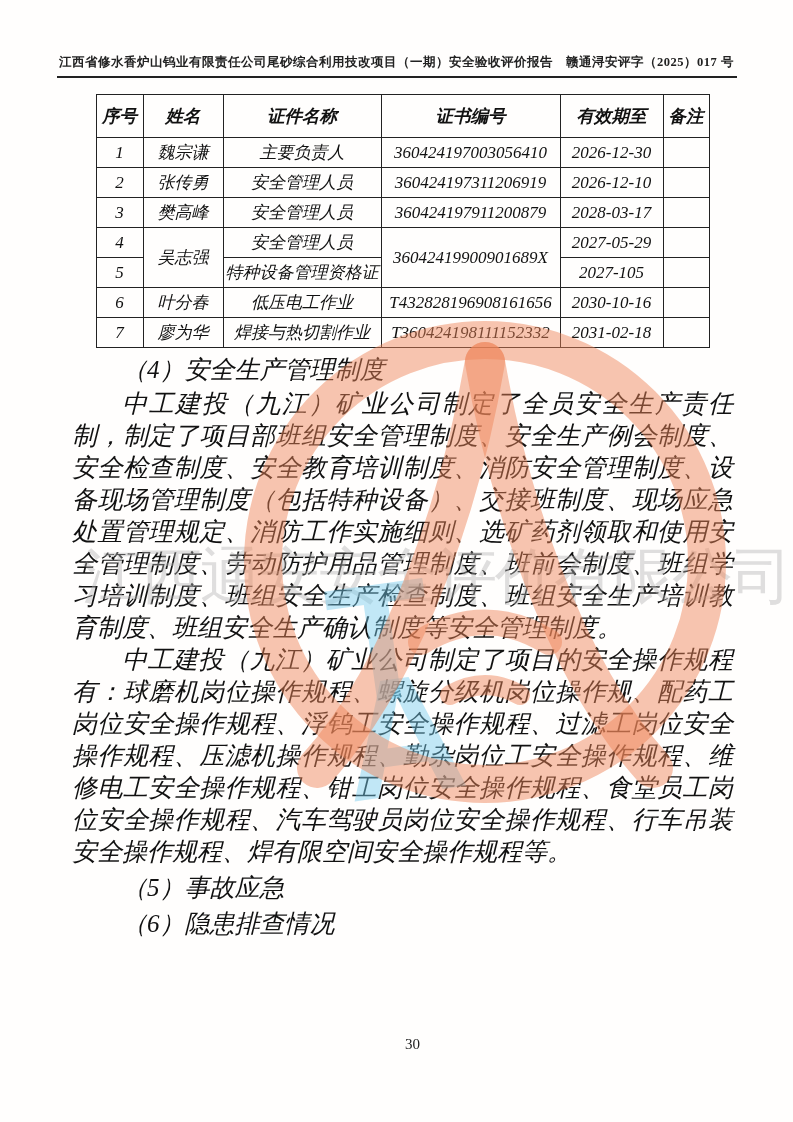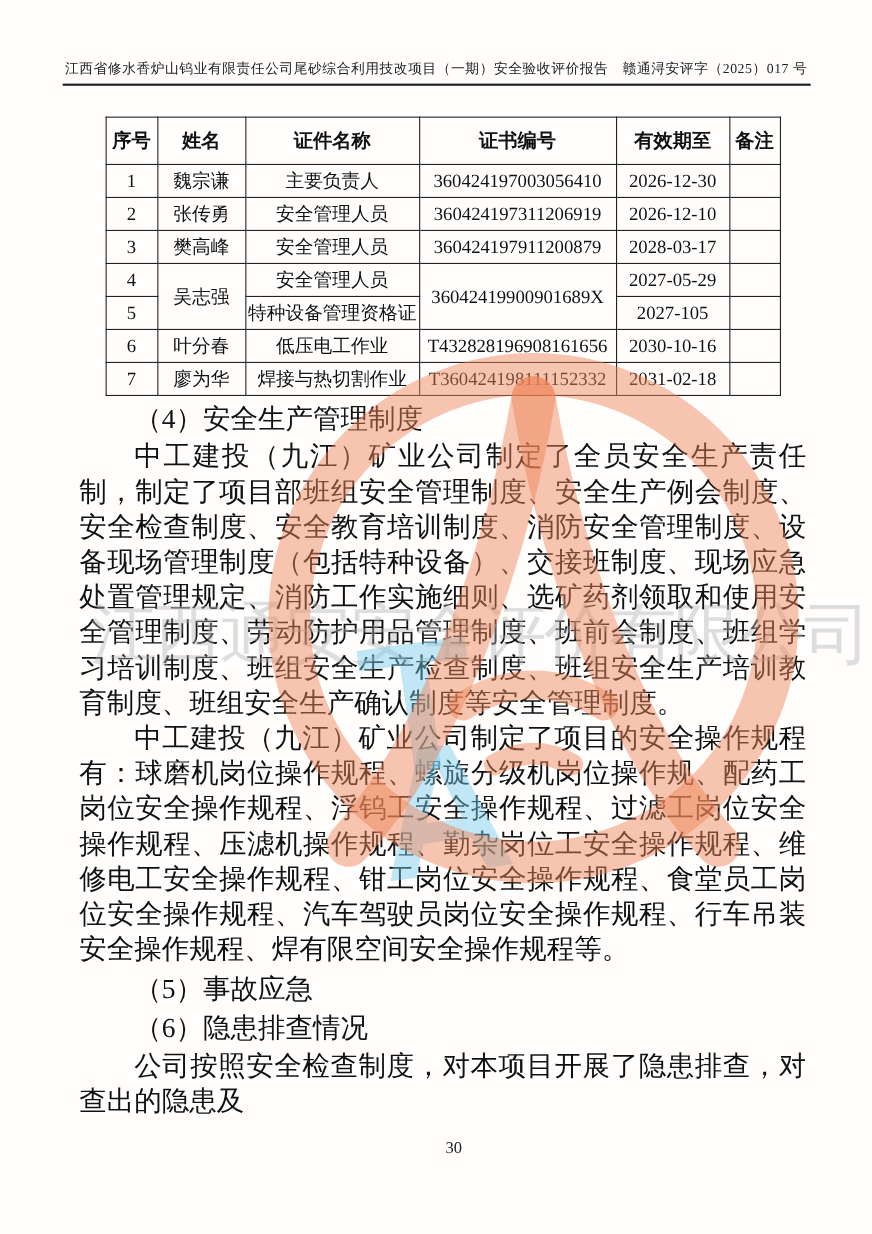--- a/index.html
+++ b/index.html
@@ -8,30 +8,30 @@
     width:793px; height:1122px;
     margin:0 auto;
     background:#fffefd;
     overflow:hidden;
     font-family:"Liberation Serif","DejaVu Serif",serif;
     color:#111;
   }
   .doc-header {
     position:absolute; top:54px; left:40px; right:40px;
     text-align:center;
-    font-size:12.5px; font-weight:normal; color:#222;
+    font-size:12.5px; font-weight:bold; color:#222;
     letter-spacing:0.5px;
     white-space:nowrap;
   }
   .header-rule {
     position:absolute; top:76px; left:57px; right:56px;
     border-top:2px solid #222;
   }
   .content {
-    position:absolute; top:104px; left:72px; width:661px;
+    position:absolute; top:92px; left:72px; width:661px;font-style:italic;
   }
   table.cert-table {
     border-collapse:collapse;
     margin:2px auto 6px auto;
     table-layout:fixed;
   }
   .cert-table th, .cert-table td {
     border:1.6px solid #222;
     text-align:center;
     vertical-align:middle;
@@ -168,21 +168,20 @@
       </tbody>
     </table>
 
     <div class="heading">（4）安全生产管理制度</div>
     <p class="para">中工建投（九江）矿业公司制定了全员安全生产责任制，制定了项目部班组安全管理制度、安全生产例会制度、安全检查制度、安全教育培训制度、消防安全管理制度、设备现场管理制度（包括特种设备）、交接班制度、现场应急处置管理规定、消防工作实施细则、选矿药剂领取和使用安全管理制度、劳动防护用品管理制度、班前会制度、班组学习培训制度、班组安全生产检查制度、班组安全生产培训教育制度、班组安全生产确认制度等安全管理制度。</p>
     <p class="para">中工建投（九江）矿业公司制定了项目的安全操作规程有：球磨机岗位操作规程、螺旋分级机岗位操作规、配药工岗位安全操作规程、浮钨工安全操作规程、过滤工岗位安全操作规程、压滤机操作规程、勤杂岗位工安全操作规程、维修电工安全操作规程、钳工岗位安全操作规程、食堂员工岗位安全操作规程、汽车驾驶员岗位安全操作规程、行车吊装安全操作规程、焊有限空间安全操作规程等。</p>
 
     <div class="heading">（5）事故应急</div>
 
     <div class="heading">（6）隐患排查情况</div>
-    <p class="para">公司按照安全检查制度，对本项目开展了隐患排查，对查出的隐患及</p>
 
   </div>
 
   <div class="watermark">
     <div class="wm-company">江西通安安全评价有限公司</div>
     <span class="wm-ta-t">T</span>
     <span class="wm-ta-a">A</span>
     <svg class="wm-logo" width="520" height="520" viewBox="0 0 520 520">
       <g fill="none" stroke="rgba(239,133,90,0.48)" stroke-linecap="round">
         <circle cx="260" cy="262" r="222" stroke-width="38"></circle>

